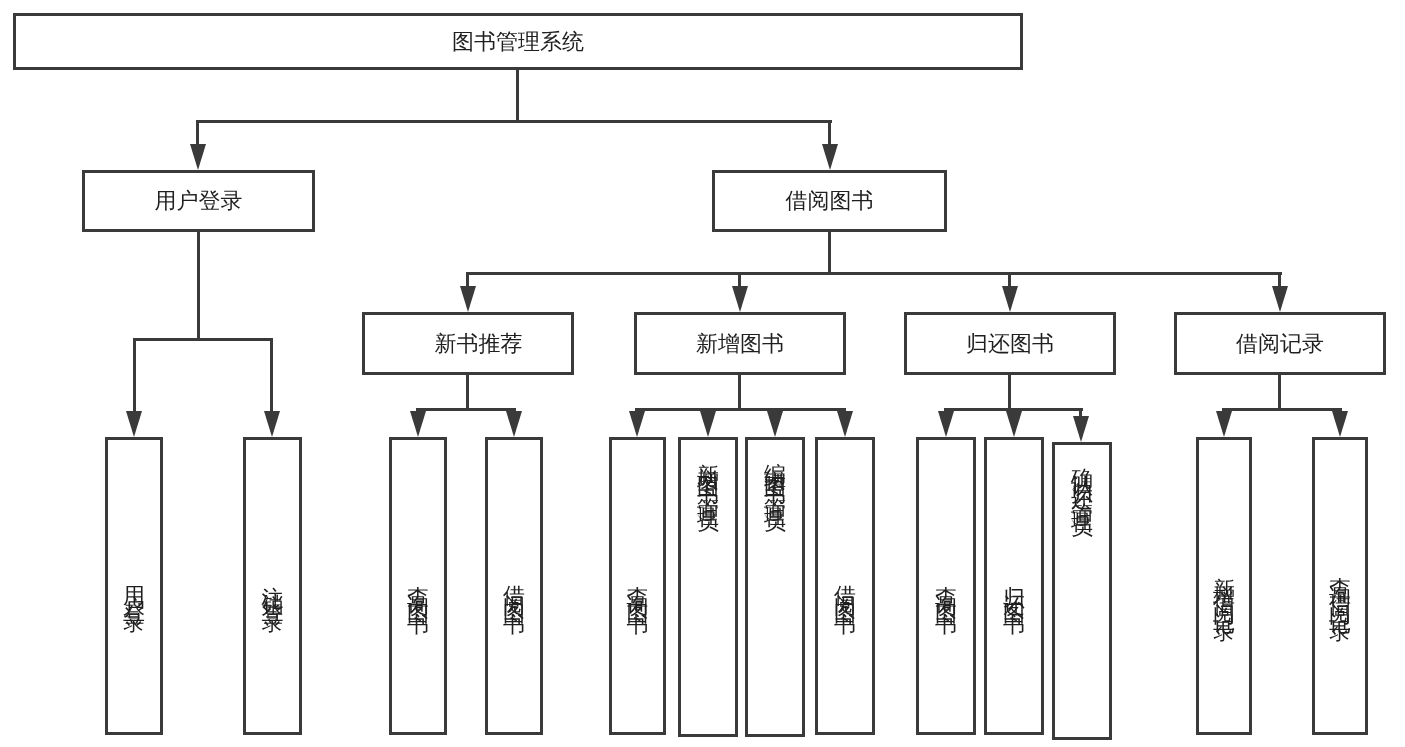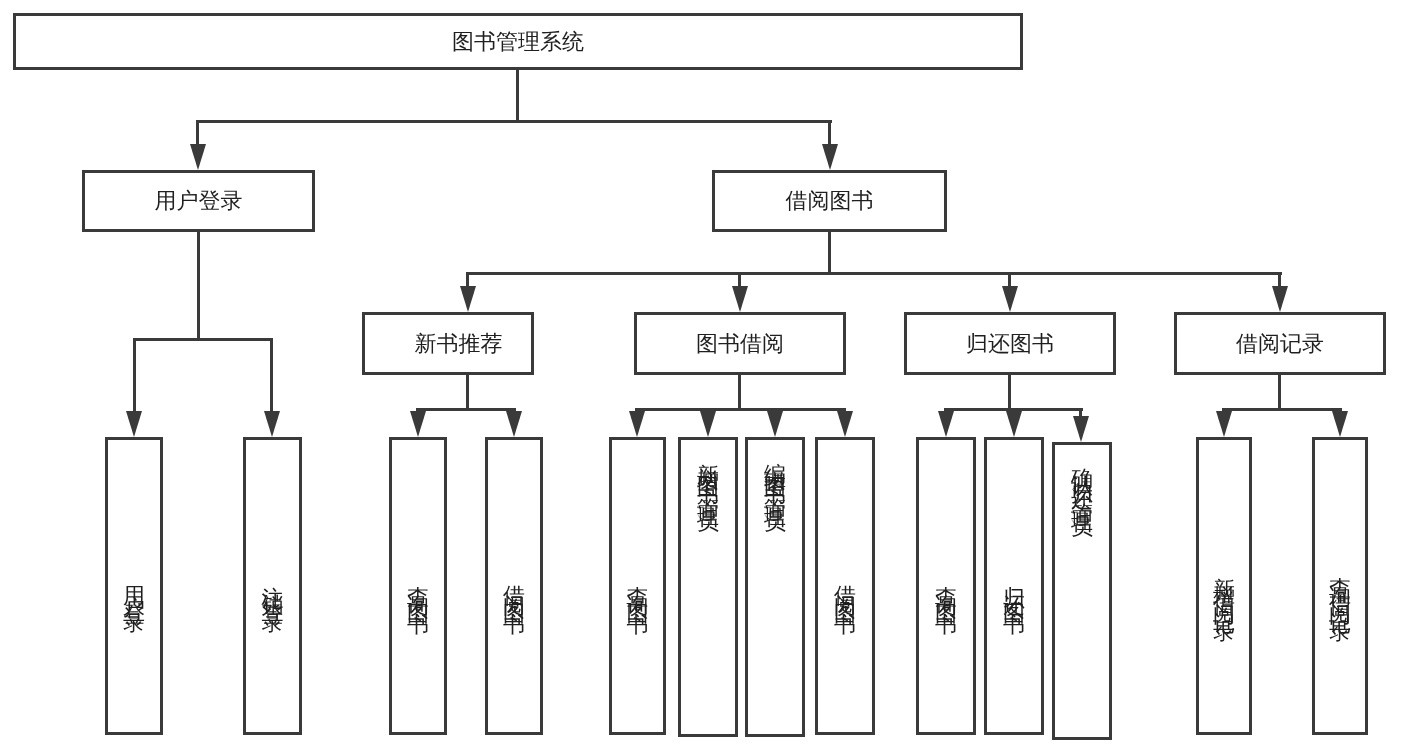--- a/index.html
+++ b/index.html
@@ -94,25 +94,25 @@
   <div class="h" style="left:466px;top:272px;width:816px;"></div>
   <div class="v" style="left:466px;top:272px;height:18px;"></div>
   <div class="arrow" style="left:460px;top:286px;"></div>
   <div class="v" style="left:738px;top:272px;height:18px;"></div>
   <div class="arrow" style="left:732px;top:286px;"></div>
   <div class="v" style="left:1008px;top:272px;height:18px;"></div>
   <div class="arrow" style="left:1002px;top:286px;"></div>
   <div class="v" style="left:1278px;top:272px;height:18px;"></div>
   <div class="arrow" style="left:1272px;top:286px;"></div>
 
-  <div class="box" style="left:362px;top:312px;width:172px;height:63px;padding-left:21px;">
+  <div class="box" style="left:362px;top:312px;width:212px;height:63px;padding-left:21px;">
     <span>新书推荐</span>
   </div>
   <div class="box" style="left:634px;top:312px;width:212px;height:63px;">
-    <span>图书借阅</span>
+    <span>新增图书</span>
   </div>
   <div class="box" style="left:904px;top:312px;width:212px;height:63px;">
     <span>归还图书</span>
   </div>
   <div class="box" style="left:1174px;top:312px;width:212px;height:63px;">
     <span>借阅记录</span>
   </div>
 
   <div class="v" style="left:466px;top:375px;height:33px;"></div>
   <div class="h" style="left:416px;top:408px;width:100px;"></div>

